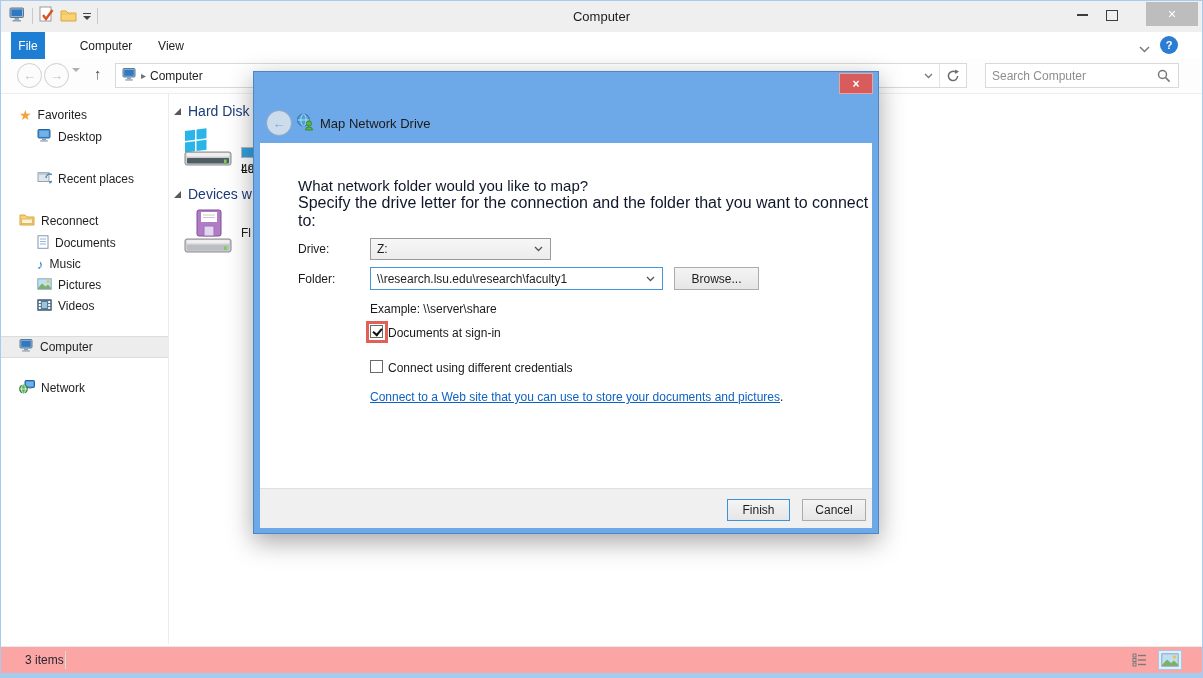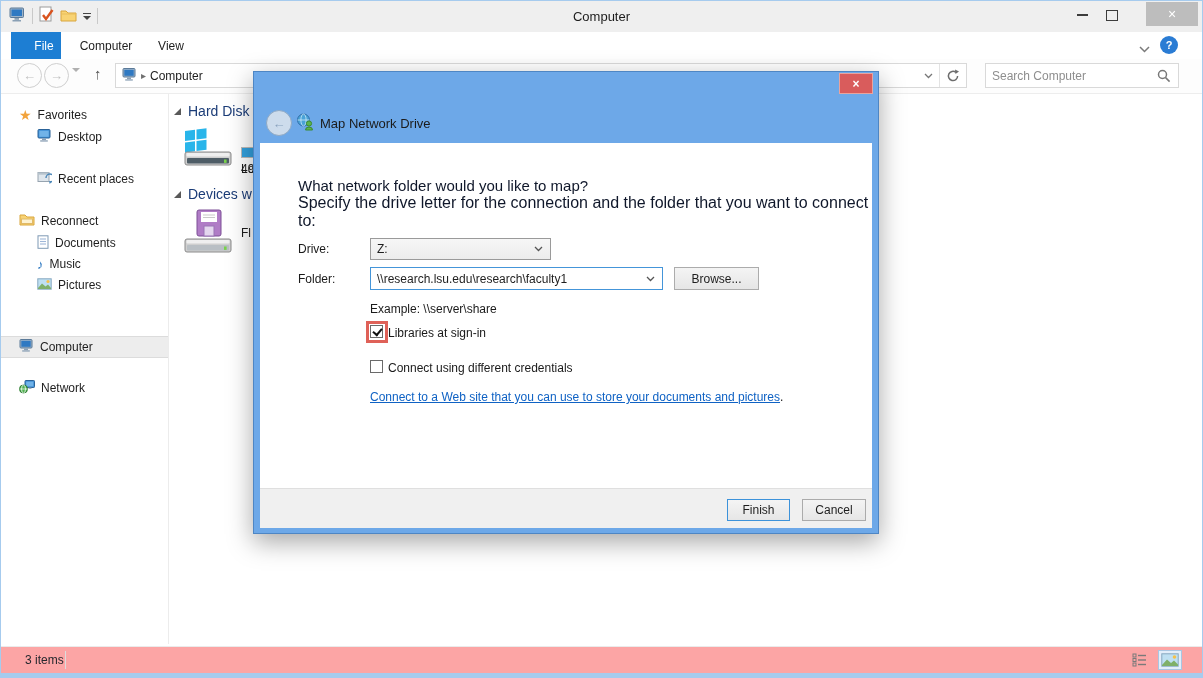--- a/index.html
+++ b/index.html
@@ -13,21 +13,21 @@
   .qat{position:absolute;left:8px;top:5px;display:flex;align-items:center;gap:6px;}
   .qat-sep{width:1px;height:16px;background:#c9c9c9;}
   .cap-btn{position:absolute;top:3px;width:28px;height:22px;display:flex;align-items:center;justify-content:center;cursor:default;}
   .cap-min-bar{width:11px;height:2px;background:#3c3c3c;}
   .cap-max-box{width:10px;height:9px;border:1.5px solid #3c3c3c;}
   .cap-close{position:absolute;top:1px;right:4px;width:52px;height:24px;background:#bdbdbd;color:#fff;
     display:flex;align-items:center;justify-content:center;font-size:14px;}
   
   .tabsrow{position:absolute;left:0;top:31px;right:0;height:27px;background:#fff;}
   .tab{position:absolute;top:0;height:27px;display:flex;align-items:center;justify-content:center;font-size:12px;}
-  .tab-file{left:10px;width:34px;background:#1d7ed3;color:#fff;padding-left:16px;}
+  .tab-file{left:10px;width:34px;background:#1d7ed3;color:#fff;}
   .tab-plain{color:#1e1e1e;}
   .ribbon-chevron{position:absolute;top:10px;}
   .help-circle{position:absolute;top:4px;width:18px;height:18px;border-radius:50%;background:#2a7cd4;color:#fff;
     display:flex;align-items:center;justify-content:center;font-size:11px;font-weight:bold;}
   
   .addrrow{position:absolute;left:0;top:58px;right:0;height:34px;background:#fdfdfd;border-bottom:1px solid #ededed;}
   .navcircle{position:absolute;top:4px;width:23px;height:23px;border-radius:50%;border:1px solid #cfcfcf;background:#fcfcfc;
     display:flex;align-items:center;justify-content:center;color:#c0c0c0;font-size:13px;}
   .uparrow{position:absolute;top:6px;font-size:15px;color:#555;}
   .addrbox{position:absolute;left:114px;top:4px;width:852px;height:25px;border:1px solid #d9d9d9;background:#fff;
@@ -258,20 +258,35 @@
     <div class="side-row side-child" style="top:181px;">
       <span>
         <svg width="15" height="12" viewBox="0 0 15 12">
             <rect x="0.8" y="0.8" width="13.4" height="10.4" fill="#bfe0f2" stroke="#86a8c0"></rect>
             <circle cx="11" cy="3.5" r="1.6" fill="#f5c04a"></circle>
             <path d="M1 10 l4 -4.5 l3.5 3 l2.5 -2 l3 3.5 v1 h-13 z" fill="#7fb069"></path>
           </svg>
       </span>
       <span>Pictures</span>
     </div>
+    <div class="side-row side-child" style="top:202px;">
+      <span>
+        <svg width="15" height="12" viewBox="0 0 15 12">
+            <rect x="0.8" y="0.8" width="13.4" height="10.4" fill="#5a7d96" stroke="#3f5a70"></rect>
+            <rect x="1.8" y="2" width="2" height="2" fill="#fff"></rect>
+            <rect x="1.8" y="5" width="2" height="2" fill="#fff"></rect>
+            <rect x="1.8" y="8" width="2" height="2" fill="#fff"></rect>
+            <rect x="11.2" y="2" width="2" height="2" fill="#fff"></rect>
+            <rect x="11.2" y="5" width="2" height="2" fill="#fff"></rect>
+            <rect x="11.2" y="8" width="2" height="2" fill="#fff"></rect>
+            <rect x="5" y="3" width="5" height="6" fill="#9fc3da"></rect>
+          </svg>
+      </span>
+      <span>Videos</span>
+    </div>
     <div class="side-row side-top side-sel" style="top:242px;">
       <span>
         <svg width="15" height="13" viewBox="0 0 15 13">
             <rect x="1" y="0.5" width="12" height="8.5" rx="1" fill="#9db3c8" stroke="#5b7a99"></rect>
             <rect x="2.3" y="1.8" width="9.4" height="6" fill="#2f79c2"></rect>
             <rect x="5" y="9.5" width="4" height="1.6" fill="#8aa0b5"></rect>
             <rect x="3.2" y="11.3" width="7.6" height="1.3" fill="#8aa0b5"></rect>
           </svg>
       </span>
       <span>Computer</span>
@@ -401,21 +416,21 @@
       </span>
     </div>
     <div class="btn btn-browse">Browse...</div>
 
     <div class="dlg-example">Example: \\server\share</div>
 
     <div class="red-anno"></div>
     <div class="checkbox" style="left:116px;top:253px;">
       <span class="checkmark" style="visibility: visible;"></span>
     </div>
-    <div class="checkrow-label" style="left:134px;top:254px;">Libraries at sign-in</div>
+    <div class="checkrow-label" style="left:134px;top:254px;">Documents at sign-in</div>
 
     <div class="checkbox" style="left:116px;top:288px;">
       
     </div>
     <div class="checkrow-label" style="left:134px;top:289px;">Connect using different credentials</div>
 
     <div class="dlg-link">
       <a href="#">Connect to a Web site that you can use to store your documents and pictures</a><span class="link-suffix">.</span>
     </div>
 

